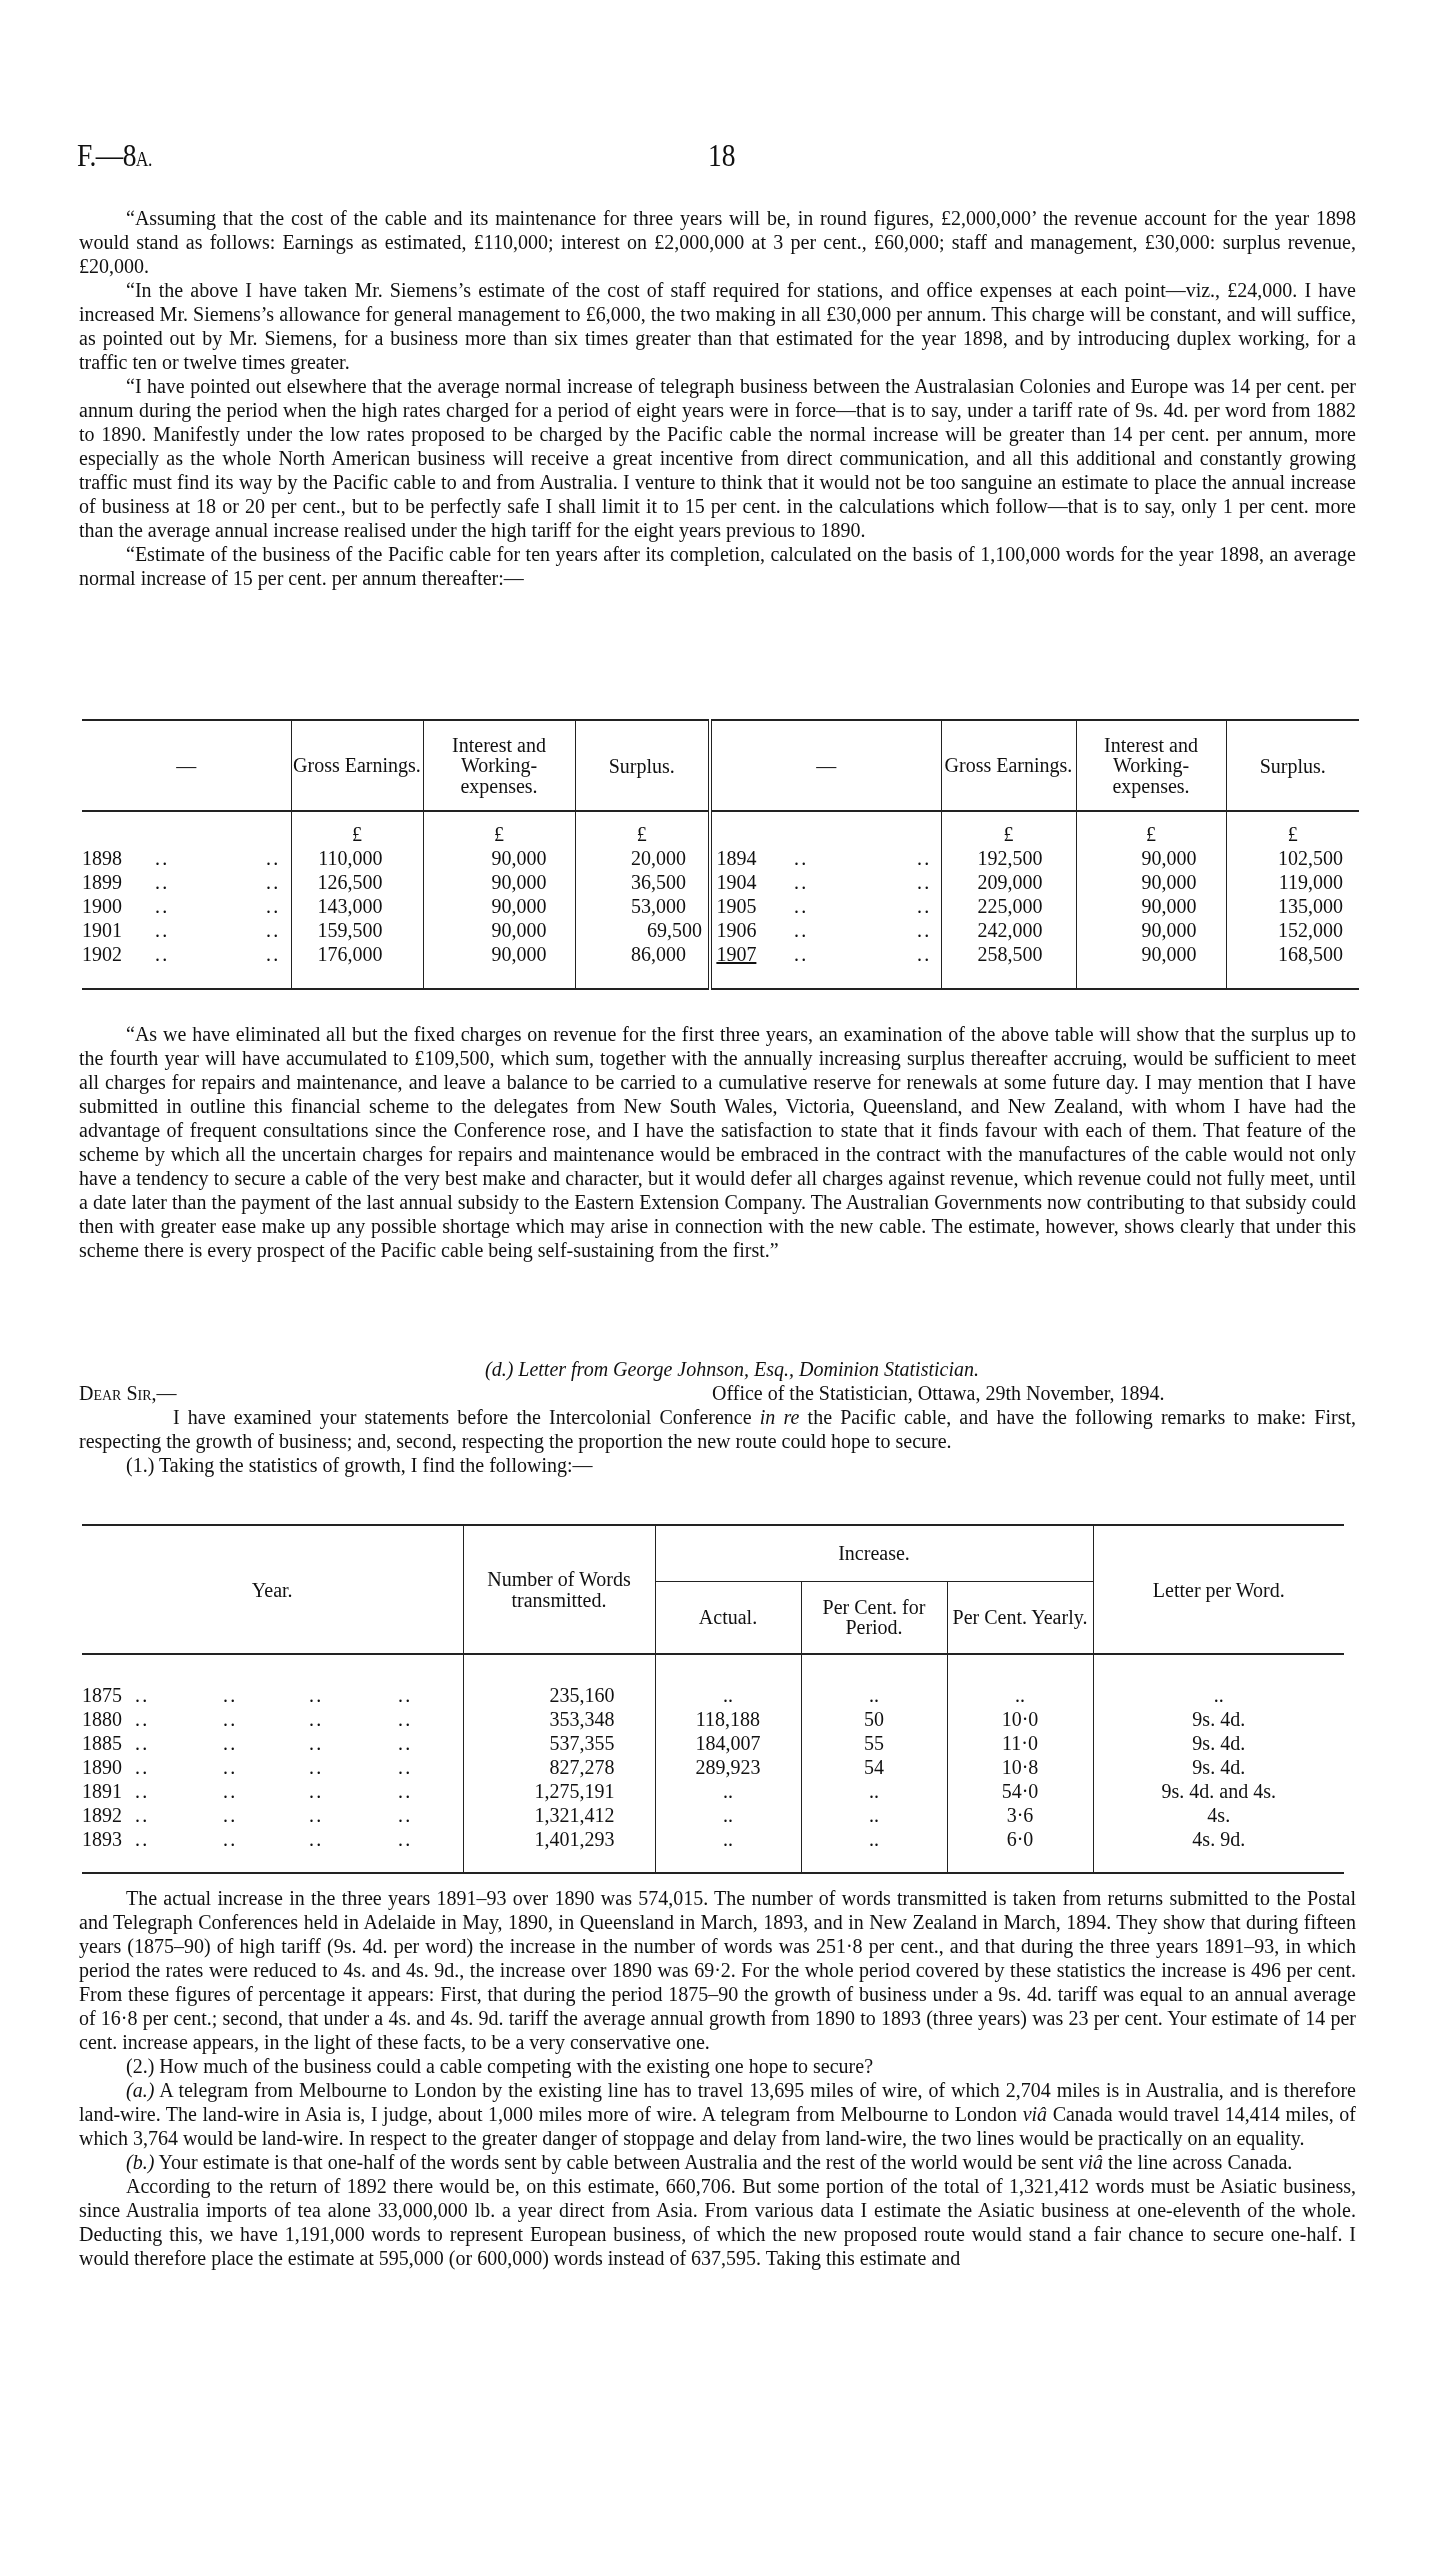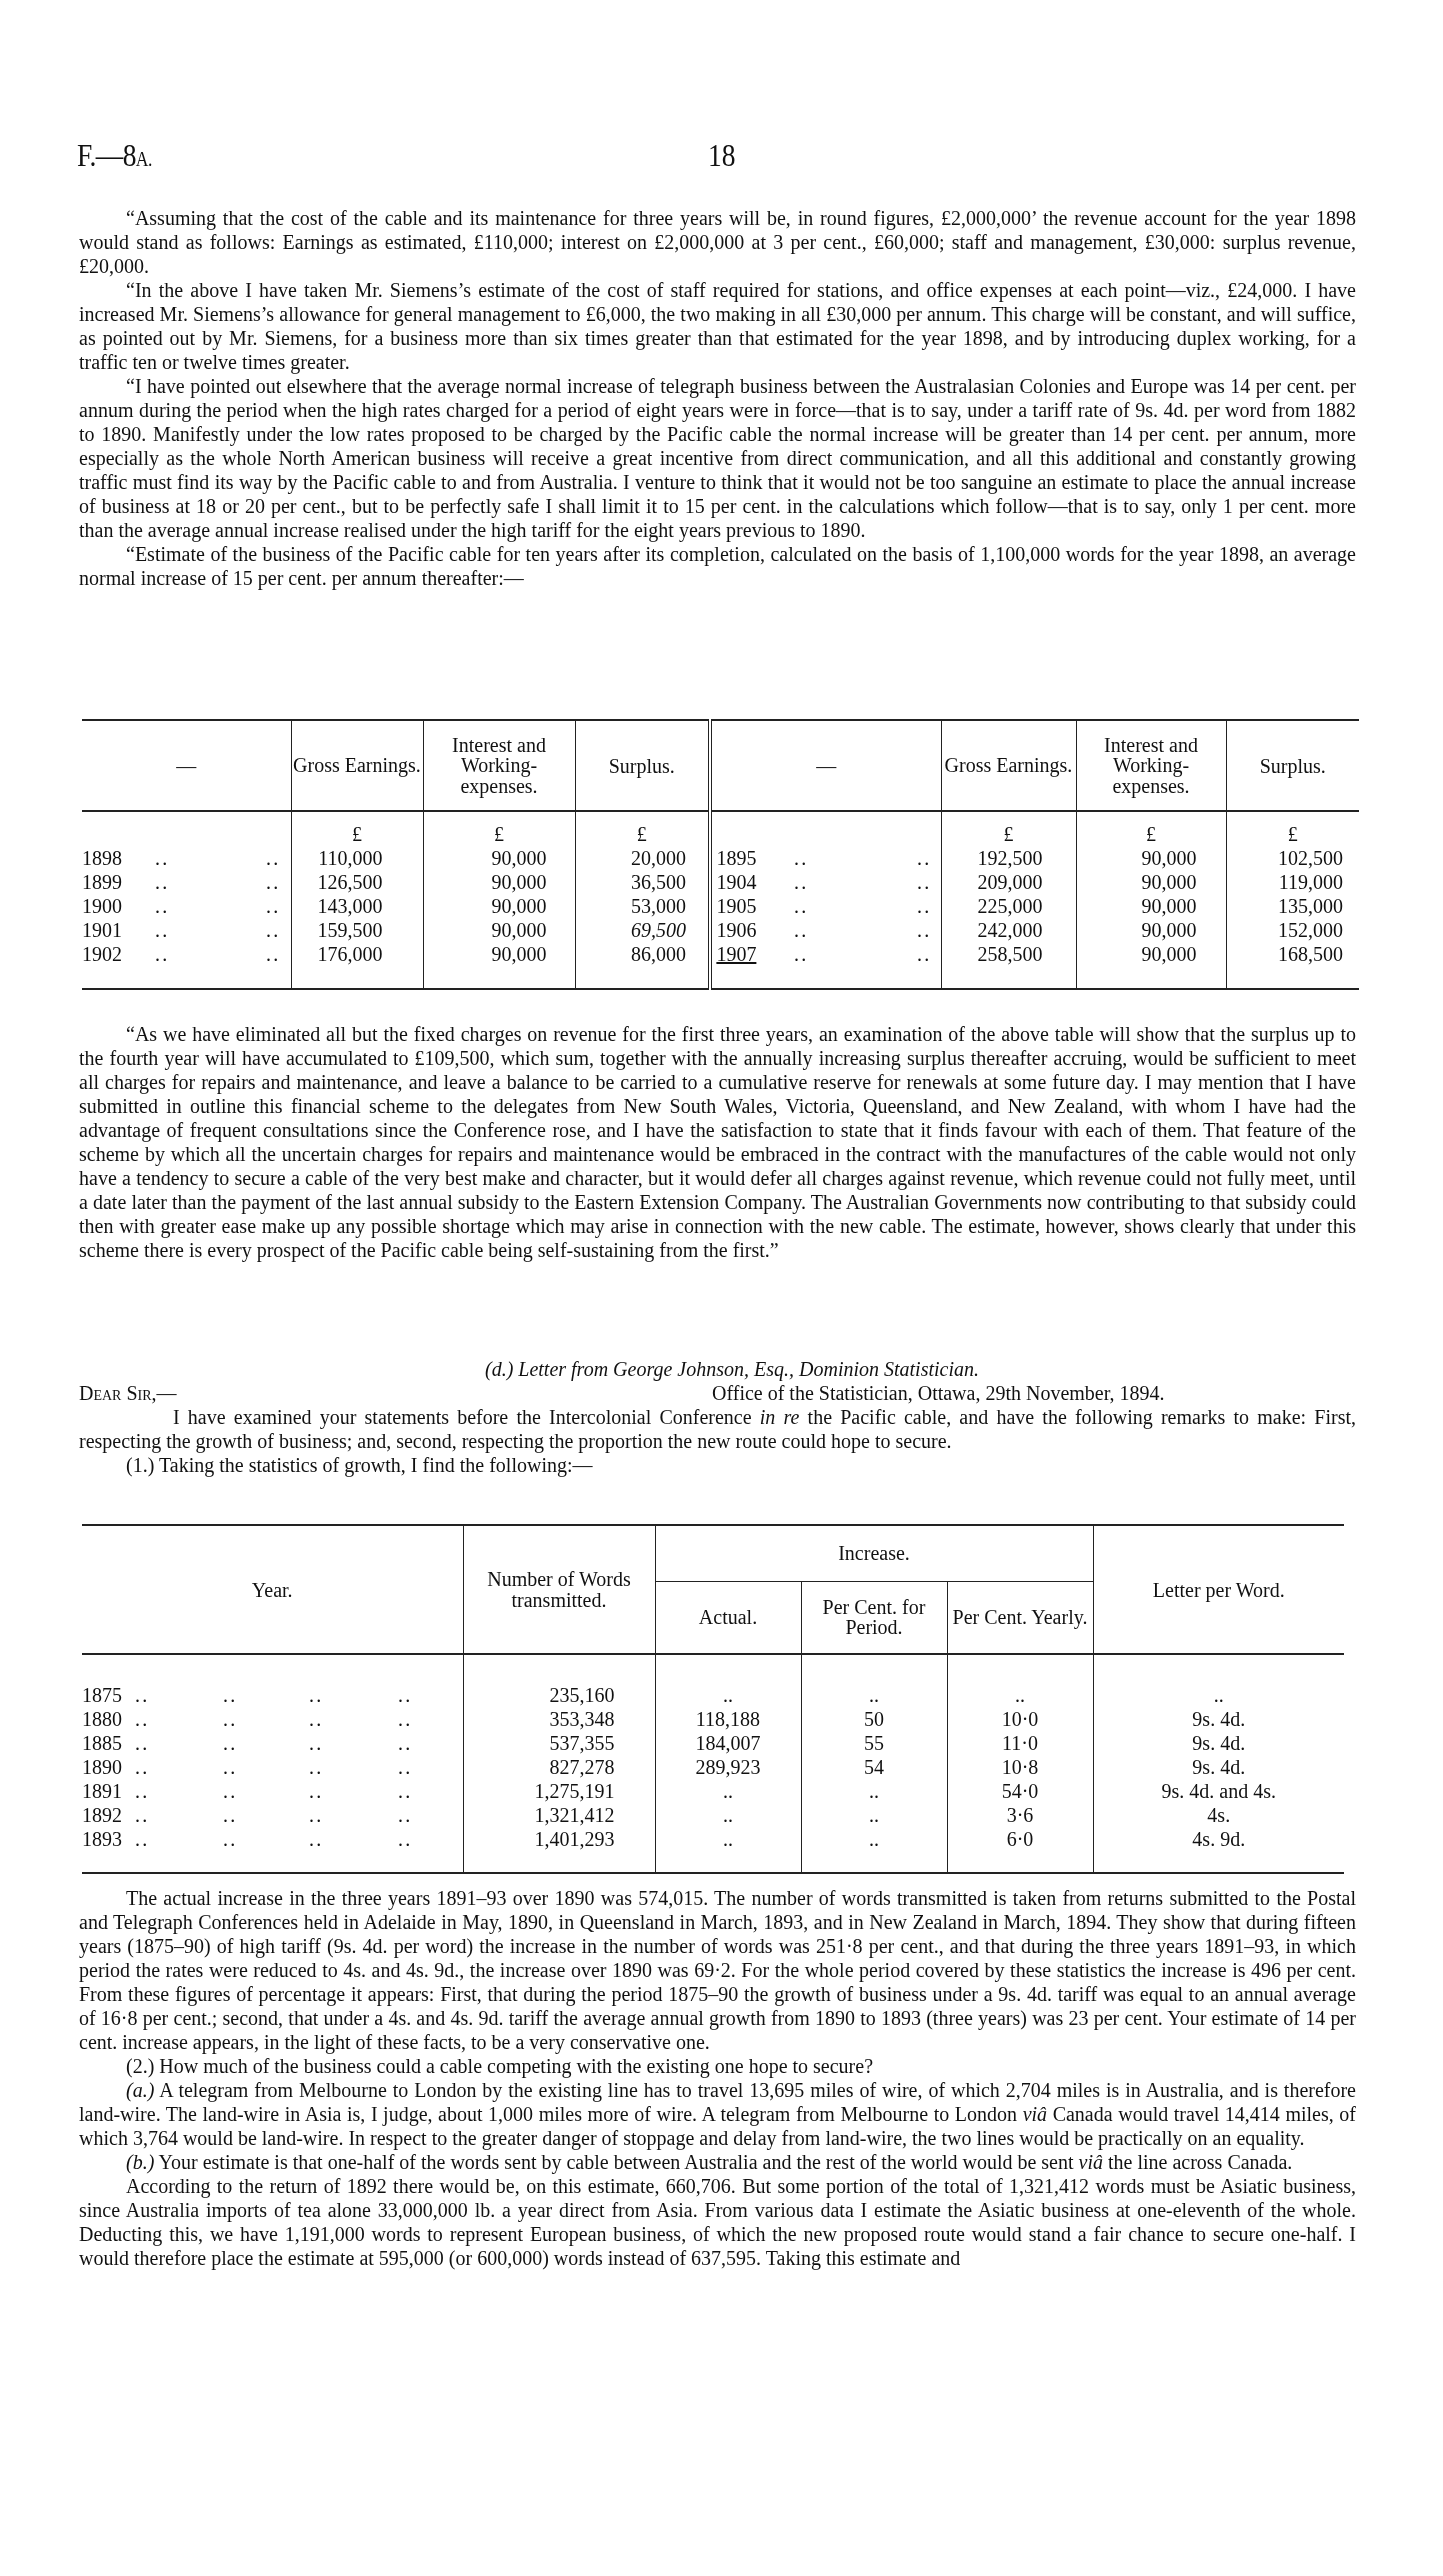--- a/index.html
+++ b/index.html
@@ -76,21 +76,21 @@
     <td class="ctr vl">£</td>
     <td class="ctr vl">£</td>
   </tr>
   </tbody>
     <tbody id="t1-body">
       <tr style="height: 24px;">
         <td class="" style="position: relative; padding-left: 0px;"><span>1898</span><span class="dots" style="position: absolute; left: 73px;">..</span><span class="dots" style="position: absolute; left: 184px;">..</span></td>
         <td class="num vl" style="padding-right: 40px;">110,000</td>
         <td class="num vl" style="padding-right: 28px;">90,000</td>
         <td class="num vl" style="padding-right: 22px;">20,000</td>
-        <td class="dvl" style="position: relative; padding-left: 4.4px;"><span>1895</span><span class="dots" style="position: absolute; left: 82px;">..</span><span class="dots" style="position: absolute; left: 205px;">..</span></td>
+        <td class="dvl" style="position: relative; padding-left: 4.4px;"><span>1894</span><span class="dots" style="position: absolute; left: 82px;">..</span><span class="dots" style="position: absolute; left: 205px;">..</span></td>
         <td class="num vl" style="padding-right: 33px;">192,500</td>
         <td class="num vl" style="padding-right: 29px;">90,000</td>
         <td class="num vl" style="padding-right: 16px;">102,500</td>
       </tr>
       <tr style="height: 24px;">
         <td class="" style="position: relative; padding-left: 0px;"><span>1899</span><span class="dots" style="position: absolute; left: 73px;">..</span><span class="dots" style="position: absolute; left: 184px;">..</span></td>
         <td class="num vl" style="padding-right: 40px;">126,500</td>
         <td class="num vl" style="padding-right: 28px;">90,000</td>
         <td class="num vl" style="padding-right: 22px;">36,500</td>
         <td class="dvl" style="position: relative; padding-left: 4.4px;"><span>1904</span><span class="dots" style="position: absolute; left: 82px;">..</span><span class="dots" style="position: absolute; left: 205px;">..</span></td>
@@ -105,21 +105,21 @@
         <td class="num vl" style="padding-right: 22px;">53,000</td>
         <td class="dvl" style="position: relative; padding-left: 4.4px;"><span>1905</span><span class="dots" style="position: absolute; left: 82px;">..</span><span class="dots" style="position: absolute; left: 205px;">..</span></td>
         <td class="num vl" style="padding-right: 33px;">225,000</td>
         <td class="num vl" style="padding-right: 29px;">90,000</td>
         <td class="num vl" style="padding-right: 16px;">135,000</td>
       </tr>
       <tr style="height: 24px; margin-top: 32px;">
         <td class="" style="position: relative; padding-left: 0px;"><span>1901</span><span class="dots" style="position: absolute; left: 73px;">..</span><span class="dots" style="position: absolute; left: 184px;">..</span></td>
         <td class="num vl" style="padding-right: 40px;">159,500</td>
         <td class="num vl" style="padding-right: 28px;">90,000</td>
-        <td class="num vl" style="padding-right: 22px; font-style: italic;">69,500</td>
+        <td class="num vl" style="padding-right: 6px;">69,500</td>
         <td class="dvl" style="position: relative; padding-left: 4.4px;"><span>1906</span><span class="dots" style="position: absolute; left: 82px;">..</span><span class="dots" style="position: absolute; left: 205px;">..</span></td>
         <td class="num vl" style="padding-right: 33px;">242,000</td>
         <td class="num vl" style="padding-right: 29px;">90,000</td>
         <td class="num vl" style="padding-right: 16px;">152,000</td>
       </tr>
       <tr style="height: 24px;">
         <td class="" style="position: relative; padding-left: 0px;"><span>1902</span><span class="dots" style="position: absolute; left: 73px;">..</span><span class="dots" style="position: absolute; left: 184px;">..</span></td>
         <td class="num vl" style="padding-right: 40px;">176,000</td>
         <td class="num vl" style="padding-right: 28px;">90,000</td>
         <td class="num vl" style="padding-right: 22px;">86,000</td>

